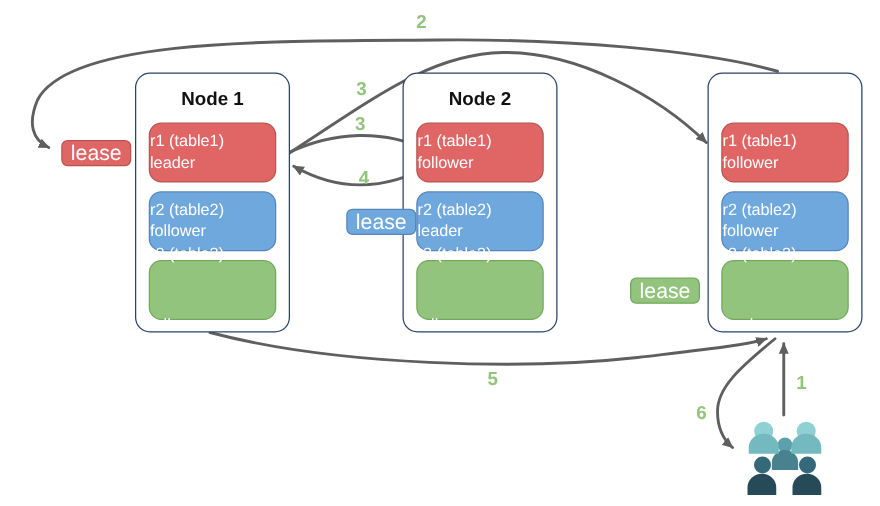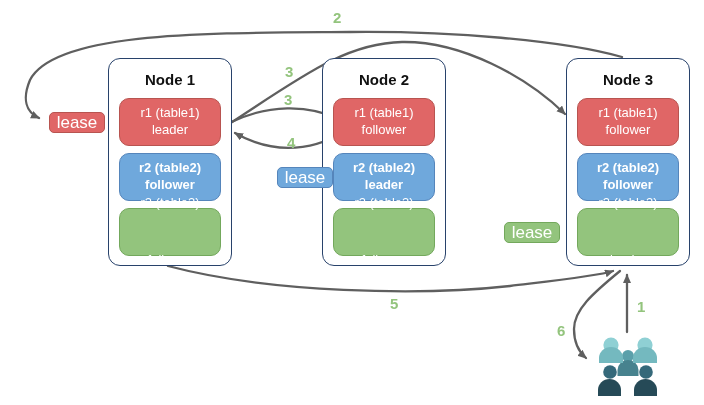--- a/index.html
+++ b/index.html
@@ -10,27 +10,27 @@
   #arrows { position:absolute; left:0; top:0; width:704px; height:405px; z-index:1; }
   .node {
     position:absolute; top:58px; width:124px; height:208px; box-sizing:border-box;
     background:#ffffff; border:1.6px solid #28426b; border-radius:12px; z-index:2;
   }
   .node-title {
     text-align:center; margin-top:12px; font-weight:bold; font-size:15px; color:#111111;
   }
   .replica {
     position:absolute; left:10px; width:102px; height:48px; box-sizing:border-box;
-    border-radius:10px; color:#ffffff; font-size:13px; line-height:1.3; text-align:center;
+    border-radius:10px; color:#ffffff; font-size:13px; line-height:1.3; 
     display:flex; flex-direction:column; justify-content:center;
   }
   .replica.red   { background:#e06666; border:1.5px solid #b85450; }
   .replica.blue  { background:#6fa8dc; border:1.5px solid #5585bb; }
   .replica.green { background:#93c47d; border:1.5px solid #73a85c; }
-  .r-pos-0 { top:39px; } .r-pos-1 { top:94px;font-weight:bold; } .r-pos-2 { top:149px;gap:40px; }
+  .r-pos-0 { top:39px; } .r-pos-1 { top:94px; } .r-pos-2 { top:149px;gap:40px; }
   .lease {
     position:absolute; width:56px; height:21px; box-sizing:border-box; border-radius:5px;
     color:#ffffff; font-size:17px; display:flex; align-items:center; justify-content:center;
     z-index:2;
   }
   .lease.red   { left:49px;  top:112px; background:#e06666; border:1.5px solid #b85450; }
   .lease.blue  { left:277px; top:167px; background:#6fa8dc; border:1.5px solid #5585bb; }
   .lease.green { left:504px; top:222px; background:#93c47d; border:1.5px solid #73a85c; }
   .stepnum {
     position:absolute; z-index:3; color:#93c47d; font-weight:bold; font-size:15px;
@@ -85,21 +85,20 @@
       <span>r2 (table2)</span>
       <span>leader</span>
     </div>
     <div class="replica green r-pos-2">
       <span>r3 (table3)</span>
       <span>follower</span>
     </div>
   </div>
 
   <div class="node" style="left:566px;">
-    <div class="node-title">Node 3</div>
     <div class="replica red r-pos-0">
       <span>r1 (table1)</span>
       <span>follower</span>
     </div>
     <div class="replica blue r-pos-1">
       <span>r2 (table2)</span>
       <span>follower</span>
     </div>
     <div class="replica green r-pos-2">
       <span>r3 (table3)</span>

